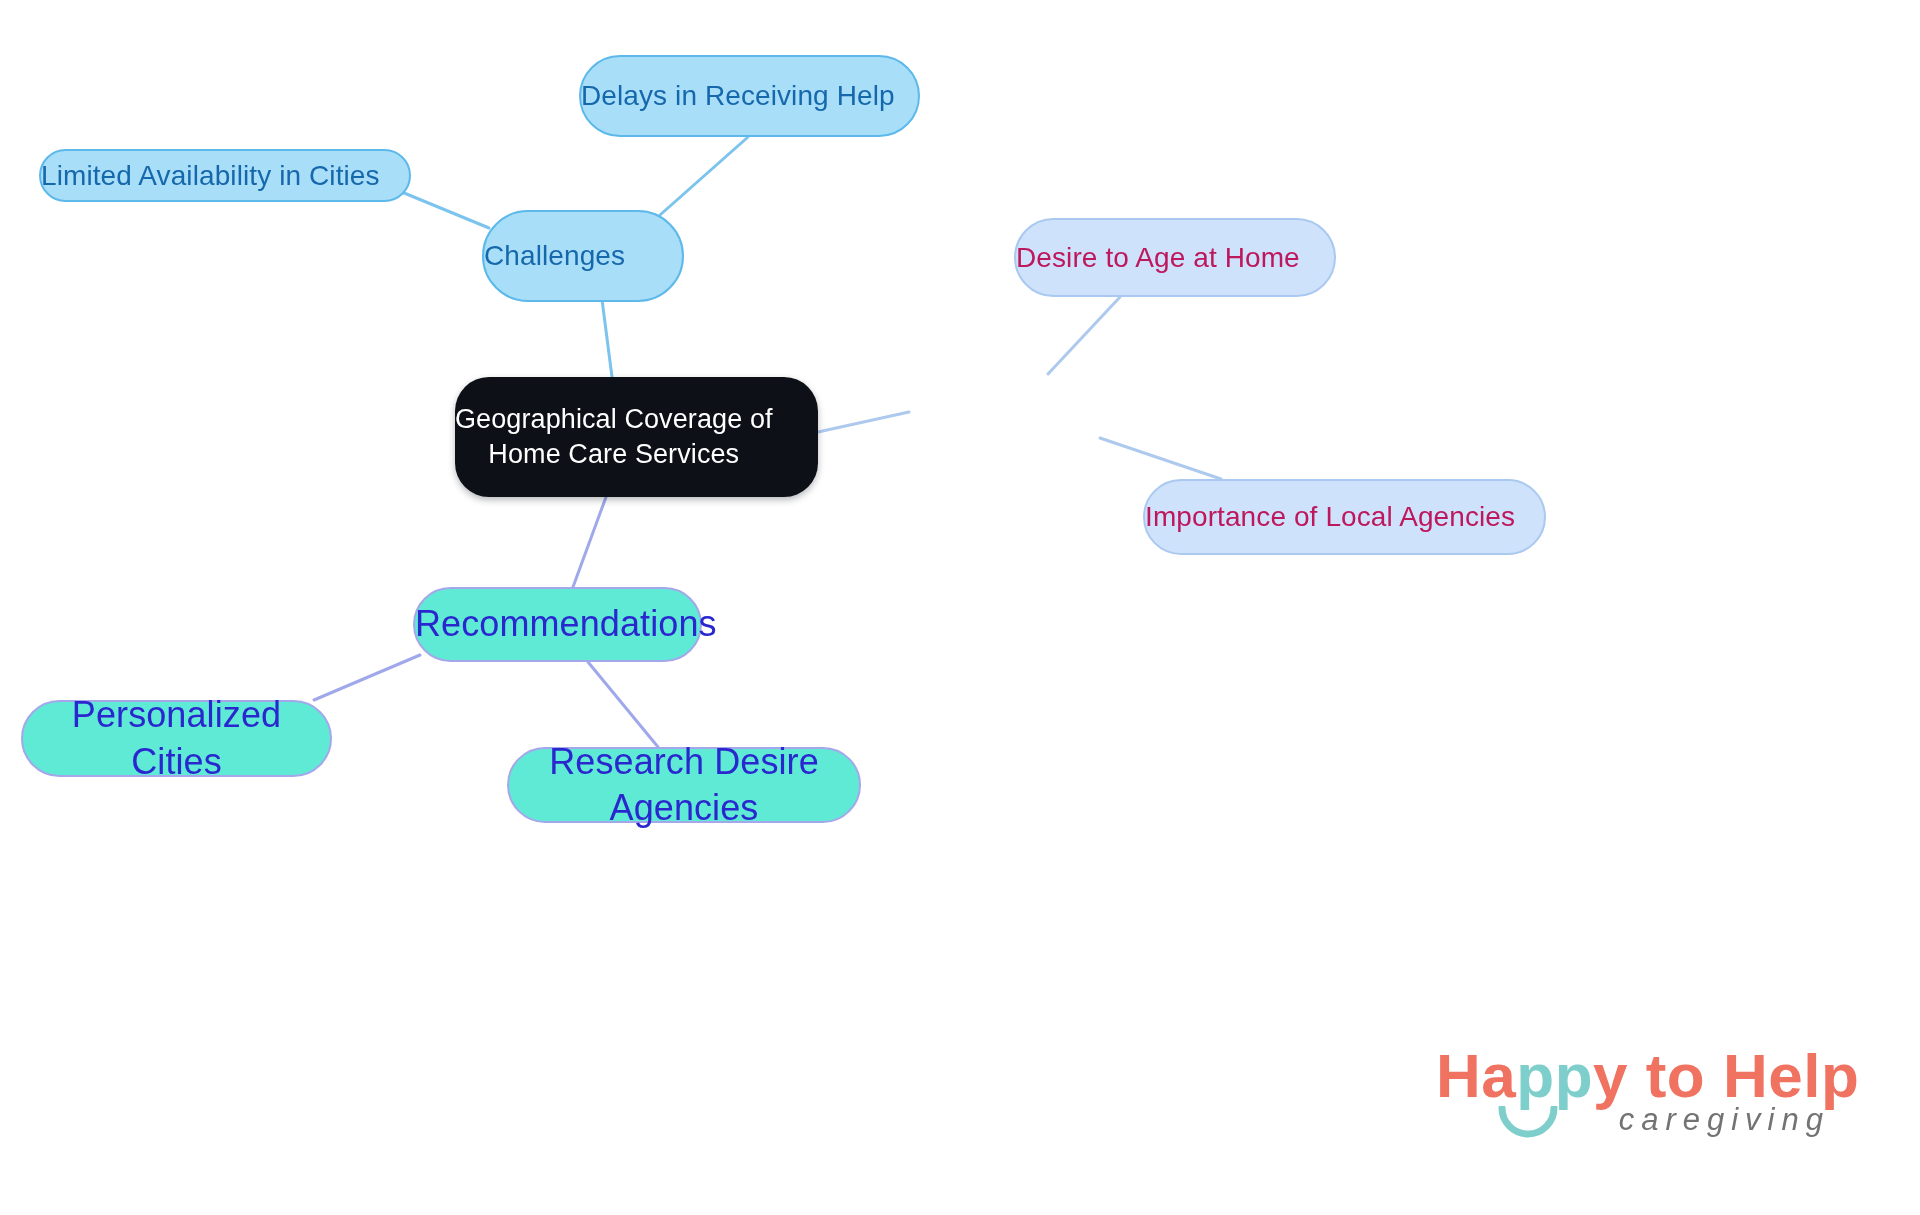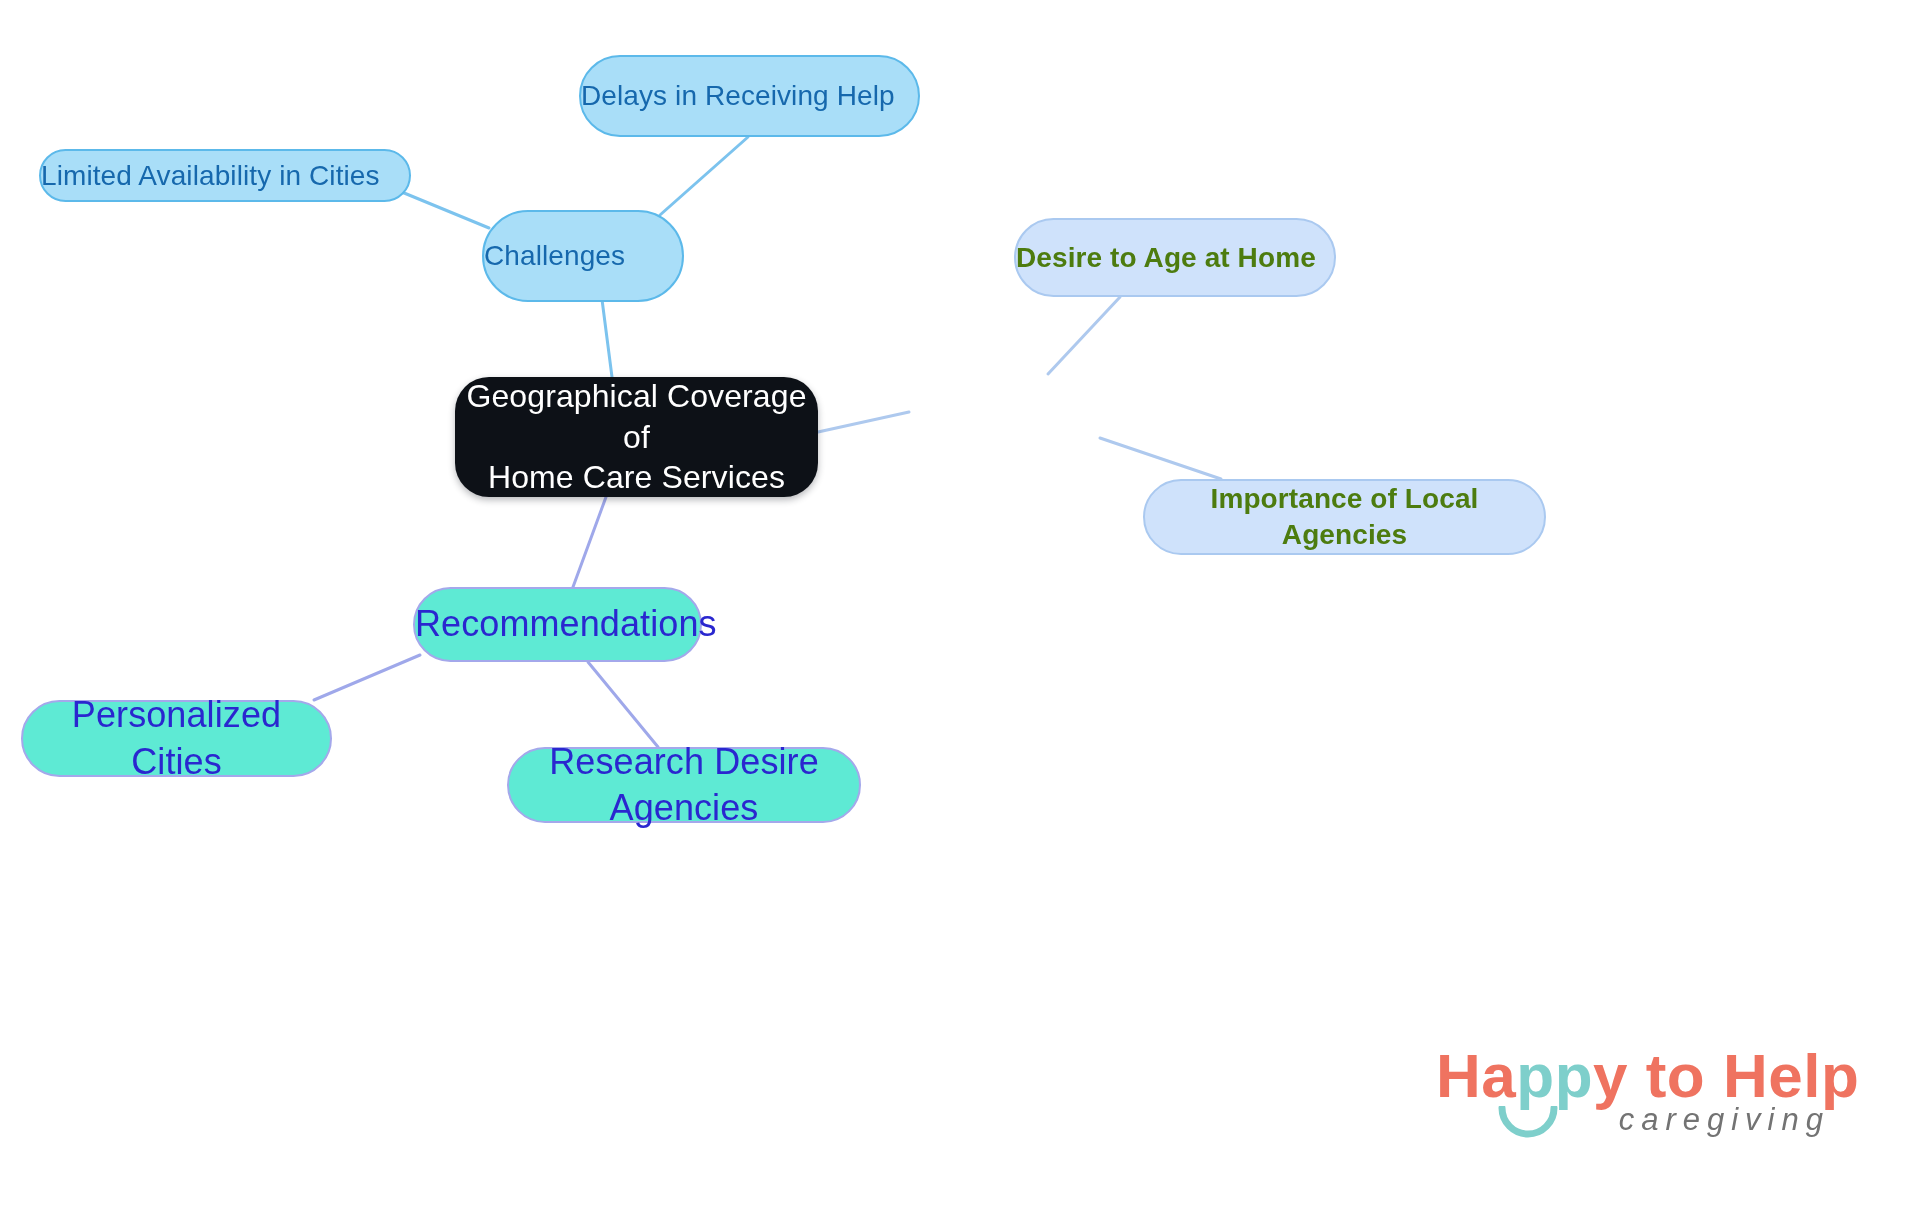--- a/index.html
+++ b/index.html
@@ -36,35 +36,34 @@
     border-width: 2px;
     line-height: 1.28;
     white-space: pre-line;
     letter-spacing: 0.1px;
   }
   .node-root {
     border-radius: 34px;
     border-width: 0;
     background: #0d1117;
     color: #ffffff;
-    font-size: 32px;
+    font-size: 27px;
     box-shadow: 0 3px 7px rgba(20,24,34,0.30);
   }
   .node-challenges-branch {
     background: #a9def8;
     border-color: #5cb9ea;
     color: #1668ad;
     font-size: 28px;
   }
   .node-implications-branch {
     background: #cfe2fb;
     border-color: #aac9f0;
-    color: #4d7c0f;
+    color: #be185d;
     font-size: 28px;
-    font-weight: bold;
   }
   .node-recommendations-branch {
     background: #5eead4;
     border-color: #a4a8eb;
     color: #2a27cf;
     font-size: 36px;
   }
   #logo {
     position: absolute;
     left: 1436px;

